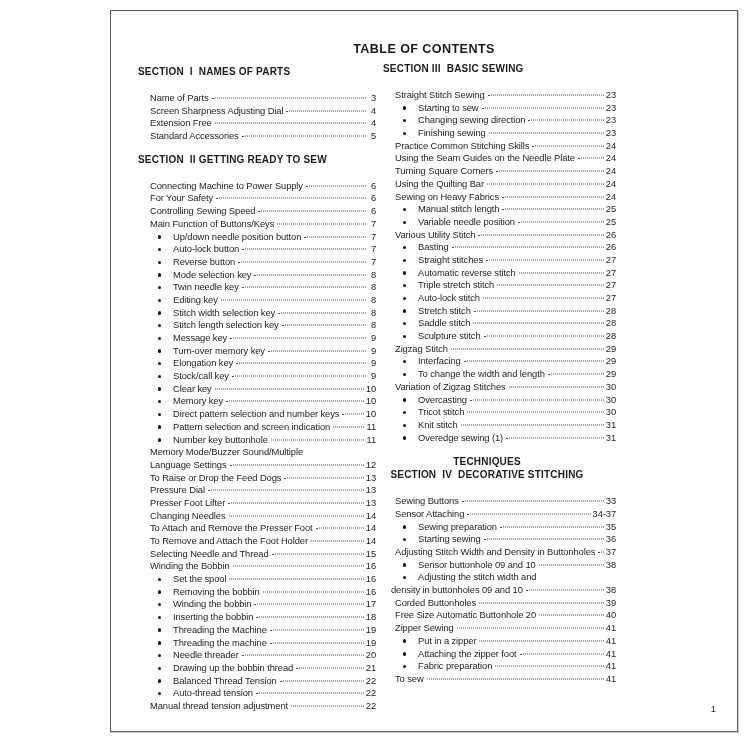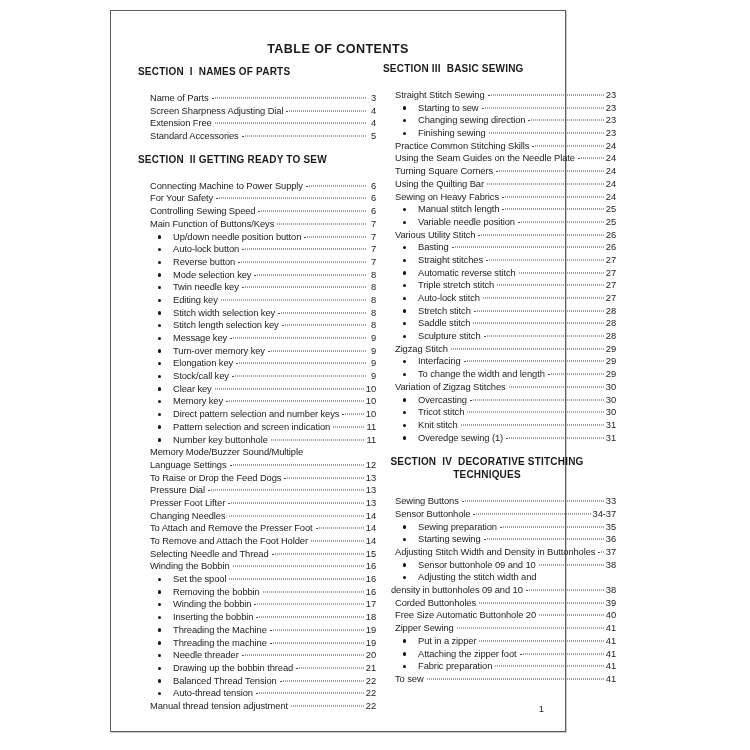--- a/index.html
+++ b/index.html
@@ -1,21 +1,21 @@
 <!DOCTYPE html>
 <html><head>
 <meta charset="utf-8">
 <style>
   html, body { margin:0; padding:0; }
   body {
     width:750px; height:750px; position:relative; overflow:hidden;
     background:#ffffff; font-family:"Liberation Sans", sans-serif;
   }
   .page {
-    position:absolute; left:110px; top:10px; width:456px; height:722px;
+    position:absolute; left:110px; top:10px; width:628px; height:722px;
     box-sizing:border-box; background:#fff;
     border:1.5px solid #5d5d5d;
     box-shadow: 1px 1px 0 #c9c9c9;
   }
   .doc-title {
     position:absolute; top:31px; left:0; right:0; text-align:center;
     font-size:12.6px; font-weight:bold; letter-spacing:0.4px; color:#1b1b1b;
   }
   .col { position:absolute; }
   .col-left  { left:27px;  top:54px; width:238px; }
@@ -481,28 +481,28 @@
           <span class="pg">31</span>
         </div>
         <div class="toc-row bullet">
           <span class="dot"></span>
           <span class="lbl">Overedge sewing (1)</span>
           <span class="leader"></span>
           <span class="pg">31</span>
         </div>
       </div>
       <div class="toc-section">
-        <div class="section-heading two-line"><div>SECTION  IV  DECORATIVE STITCHING</div><div>TECHNIQUES</div></div>
+        <div class="section-heading two-line"><div>TECHNIQUES</div><div>SECTION  IV  DECORATIVE STITCHING</div></div>
         <div class="toc-row">
           <span class="lbl">Sewing Buttons</span>
           <span class="leader"></span>
           <span class="pg">33</span>
         </div>
         <div class="toc-row">
-          <span class="lbl">Sensor Buttonhole</span>
+          <span class="lbl">Sensor Attaching</span>
           <span class="leader"></span>
           <span class="pg">34-37</span>
         </div>
         <div class="toc-row bullet">
           <span class="dot"></span>
           <span class="lbl">Sewing preparation</span>
           <span class="leader"></span>
           <span class="pg">35</span>
         </div>
         <div class="toc-row bullet">

